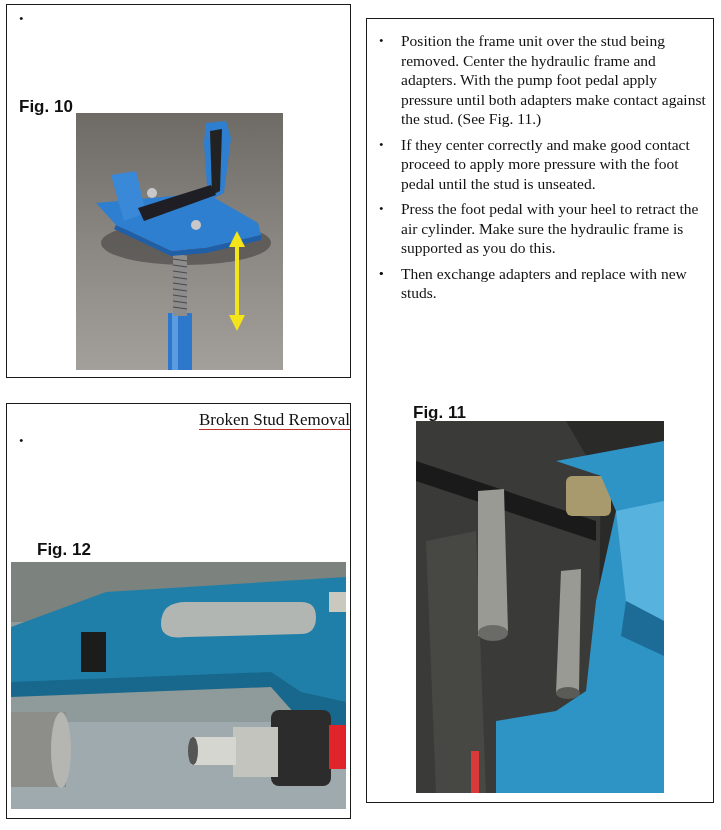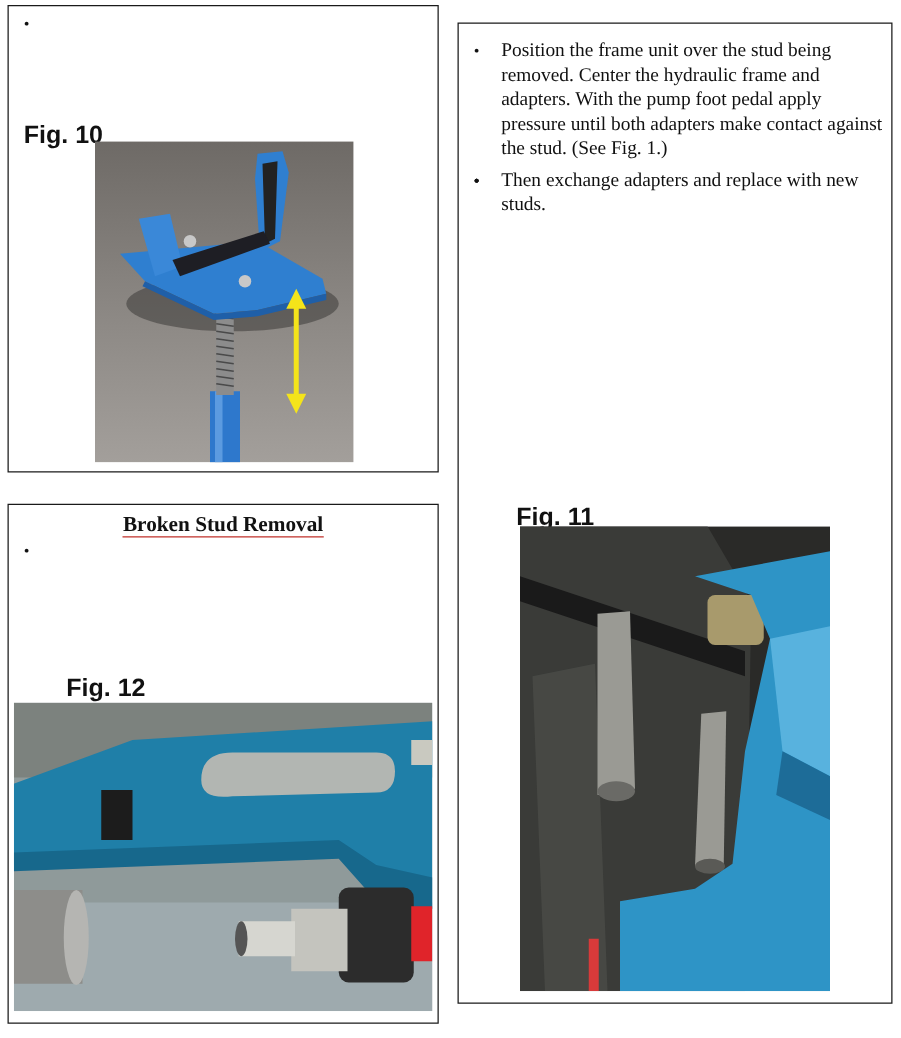--- a/index.html
+++ b/index.html
@@ -12,27 +12,27 @@
 
     ul.bullets { list-style: none; margin: 0; padding: 0; }
     ul.bullets li { position: relative; padding-left: 28px; font-size: 15.5px; line-height: 19.5px; margin-bottom: 6px; }
     ul.bullets li .bullet { position: absolute; left: 6px; top: 0; font-size: 13px; }
 
     #box-a ul { position: absolute; left: 6px; top: 4px; right: 4px; }
     #box-c ul { position: absolute; left: 6px; top: 12px; right: 2px; }
     #box-b ul { position: absolute; left: 6px; top: 27px; right: 4px; }
 
     .fig-label { position: absolute; font-family: "Liberation Sans", "DejaVu Sans", sans-serif;
-                 font-weight: bold; font-size: 20px; }
+                 font-weight: bold; font-size: 17px; }
     #fig10-label { left: 12px; top: 92px; }
-    #fig12-label { left: 28px; top: 136px; padding-left: 18px; }
+    #fig12-label { left: 12px; top: 136px; padding-left: 18px; }
     #fig11-label { left: 6px; top: 384px; padding-left: 40px; }
 
-    .heading { position: absolute; left: 0; right: 0; top: 6px; text-align: center;
-               font-weight: bold; font-size: 17px; }
+    .heading { position: absolute; left: 0; right: 0; top: 6px; text-align: right;
+               font-weight: normal; font-size: 17px; }
     .heading span { border-bottom: 1.5px solid #c0302a; padding-bottom: 0px; }
 
     .photo { position: absolute; overflow: hidden; }
     #fig10-photo { left: 69px; top: 108px; width: 207px; height: 257px; }
     #fig12-photo { left: 4px; top: 158px; width: 335px; height: 247px; }
     #fig11-photo { left: 49px; top: 402px; width: 248px; height: 372px; }
     .photo svg { width: 100%; height: 100%; display: block; }
   </style>
 </head>
 <body>
@@ -127,27 +127,29 @@
       <rect x="180" y="175" width="45" height="28" fill="#d6d6d0"></rect>
       <ellipse cx="182" cy="189" rx="5" ry="14" fill="#555"></ellipse>
     </svg>
   </div>
 </div>
 
 <div class="box" id="box-c">
   <ul class="bullets">
     <li>
       <span class="bullet">•</span>
-      <span>Position the frame unit over the stud being removed. Center the hydraulic frame and adapters. With the pump foot pedal apply pressure until both adapters make contact against the stud. (See Fig. 1.)</span>
+      <span>Position the frame unit over the stud being removed. Center the hydraulic frame and adapters. With the pump foot pedal apply pressure until both adapters make contact against the stud. (See Fig. 11.)</span>
     </li>
     <li>
       <span class="bullet">•</span>
+      <span>If they center correctly and make good contact proceed to apply more pressure with the foot pedal until the stud is unseated.</span>
     </li>
     <li>
       <span class="bullet">•</span>
+      <span>Press the foot pedal with your heel to retract the air  cylinder. Make sure the hydraulic frame is supported as you do this.</span>
     </li>
     <li>
       <span class="bullet">•</span>
     </li>
     <li>
       <span class="bullet">•</span>
       <span>Then exchange adapters and replace with new studs.</span>
     </li>
   </ul>
   <div class="fig-label" id="fig11-label">Fig. 11</div>

